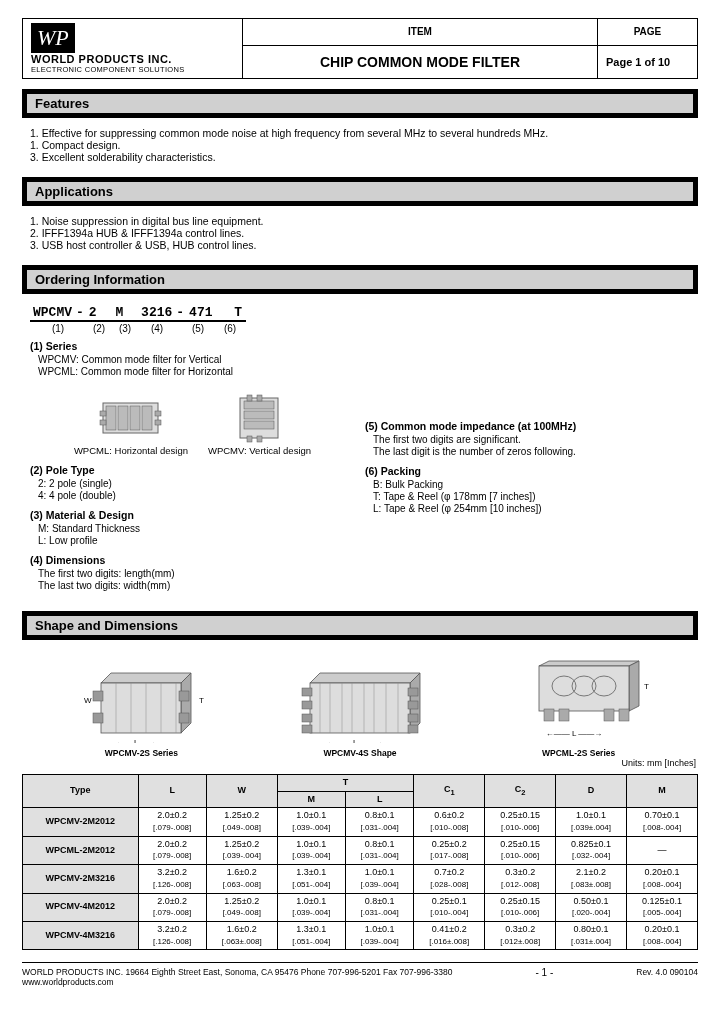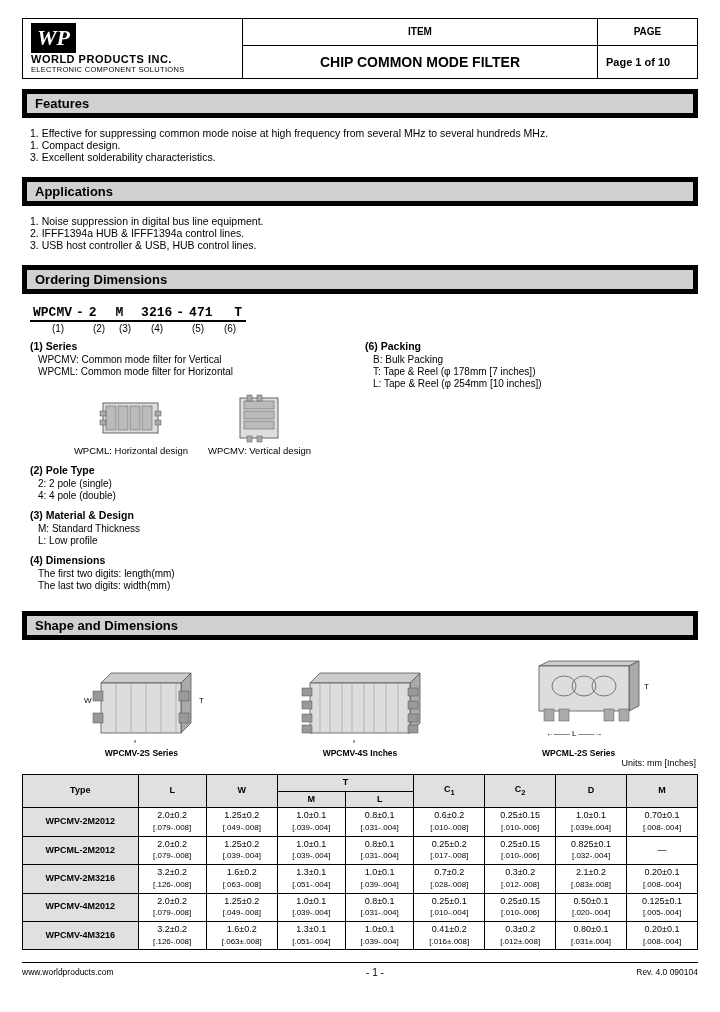--- a/index.html
+++ b/index.html
@@ -53,21 +53,21 @@
     .header-page-num-cell {
       font-size: 11px;
       font-weight: bold;
       width: 100px;
     }
     .logo-wp {
       display: inline-block;
       background: #000;
       color: #fff;
       font-size: 22px;
-      font-weight: 700;
+      font-weight: 400;
       font-style: italic;
       padding: 2px 6px;
       margin-right: 20px;
       font-family: Georgia, serif;
     }
     .logo-text {
       display: inline-block;
       vertical-align: middle;
     }
     .logo-company {
@@ -205,21 +205,21 @@
   <div>3. Excellent solderability characteristics.</div>
 </div>
 
 <div class="section-header">Applications</div>
 <div class="content-block">
   <div>1. Noise suppression in digital bus line equipment.</div>
   <div>2. IFFF1394a HUB &amp; IFFF1394a control lines.</div>
   <div>3. USB host controller &amp; USB, HUB control lines.</div>
 </div>
 
-<div class="section-header">Ordering Dimensions</div>
+<div class="section-header">Ordering Information</div>
 
 <div style="padding: 6px 8px 2px 8px;">
   <div style="display:flex; align-items:flex-end; gap:0; font-size:13px; font-weight:bold; font-family: 'Courier New', monospace;">
     <span style="border-bottom:2px solid #000; padding: 0 3px;">WPCMV</span>
     <span style="border-bottom:2px solid #000; padding: 0 1px;"> - </span>
     <span style="border-bottom:2px solid #000; padding: 0 4px;">2</span>
     <span style="padding: 0 2px; border-bottom:2px solid #000;">&nbsp;</span>
     <span style="border-bottom:2px solid #000; padding: 0 3px;">M</span>
     <span style="padding: 0 2px; border-bottom:2px solid #000;">&nbsp;</span>
     <span style="border-bottom:2px solid #000; padding: 0 3px;">3216</span>
@@ -291,20 +291,25 @@
     </div>
 
     <div class="spec-section">
       <div class="spec-title">(4) Dimensions</div>
       <div class="spec-line">The first two digits: length(mm)</div>
       <div class="spec-line">The last two digits: width(mm)</div>
     </div>
   </div>
 
   <div class="col-right">
+    <div class="spec-section" style="margin-top: 80px;">
+      <div class="spec-title">(5) Common mode impedance (at 100MHz)</div>
+      <div class="spec-line">The first two digits are significant.</div>
+      <div class="spec-line">The last digit is the number of zeros following.</div>
+    </div>
 
     <div class="spec-section">
       <div class="spec-title">(6) Packing</div>
       <div class="spec-line">B: Bulk Packing</div>
       <div class="spec-line">T: Tape &amp; Reel (φ 178mm [7 inches])</div>
       <div class="spec-line">L: Tape &amp; Reel (φ 254mm [10 inches])</div>
     </div>
   </div>
 </div>
 
@@ -361,21 +366,21 @@
         <rect x="12" y="38" width="10" height="8" fill="#999" stroke="#555" stroke-width="0.5"></rect>
         <rect x="12" y="51" width="10" height="8" fill="#999" stroke="#555" stroke-width="0.5"></rect>
         <rect x="12" y="62" width="10" height="8" fill="#999" stroke="#555" stroke-width="0.5"></rect>
         <rect x="118" y="25" width="10" height="8" fill="#999" stroke="#555" stroke-width="0.5"></rect>
         <rect x="118" y="38" width="10" height="8" fill="#999" stroke="#555" stroke-width="0.5"></rect>
         <rect x="118" y="51" width="10" height="8" fill="#999" stroke="#555" stroke-width="0.5"></rect>
         <rect x="118" y="62" width="10" height="8" fill="#999" stroke="#555" stroke-width="0.5"></rect>
         <text x="65" y="82" text-anchor="middle" font-size="8" fill="#000">←—— L ——→</text>
       </g>
     </svg>
-    <div class="shape-label">WPCMV-4S Inches</div>
+    <div class="shape-label">WPCMV-4S Shape</div>
   </div>
 
   <div style="text-align:center;">
     <svg width="160" height="90">
       <g transform="translate(20,8)">
 
         <polygon points="20,5 110,5 120,0 30,0" fill="#ccc" stroke="#555" stroke-width="0.8"></polygon>
         <polygon points="110,5 120,0 120,45 110,50" fill="#aaa" stroke="#555" stroke-width="0.8"></polygon>
         <rect x="20" y="5" width="90" height="45" fill="#ddd" stroke="#555" stroke-width="0.8"></rect>
 
@@ -468,17 +473,18 @@
         <td>0.41±0.2<br><span style="font-size:8px">[.016±.008]</span></td>
         <td>0.3±0.2<br><span style="font-size:8px">[.012±.008]</span></td>
         <td>0.80±0.1<br><span style="font-size:8px">[.031±.004]</span></td>
         <td>0.20±0.1<br><span style="font-size:8px">[.008-.004]</span></td>
       </tr>
     </tbody>
 </table>
 
 <div class="footer">
   <div>
+    <div>WORLD PRODUCTS INC.  19664 Eighth Street East, Sonoma, CA 95476  Phone 707-996-5201  Fax 707-996-3380</div>
     <div>www.worldproducts.com</div>
   </div>
   <div class="footer-center">- 1 -</div>
   <div>Rev. 4.0  090104</div>
 </div>
 
 </body></html>

